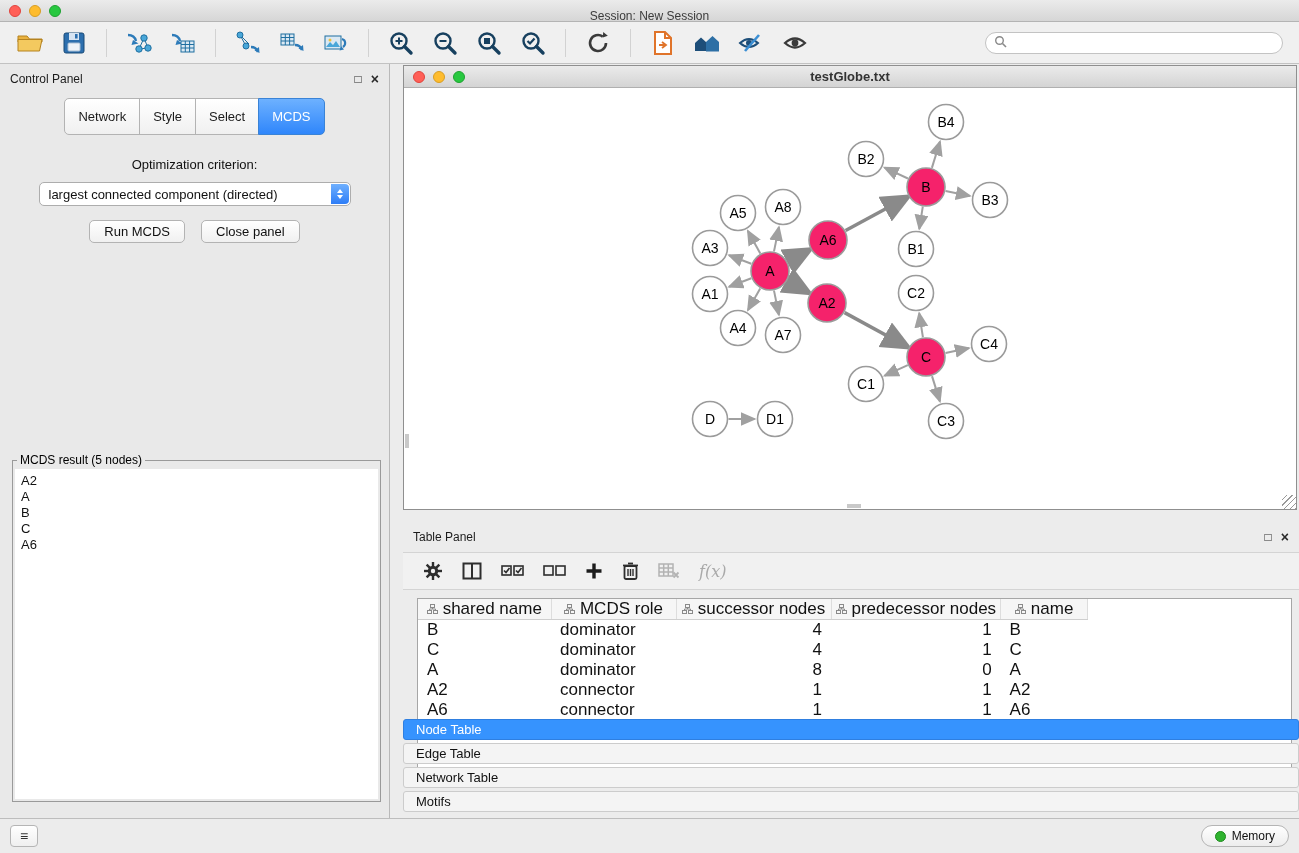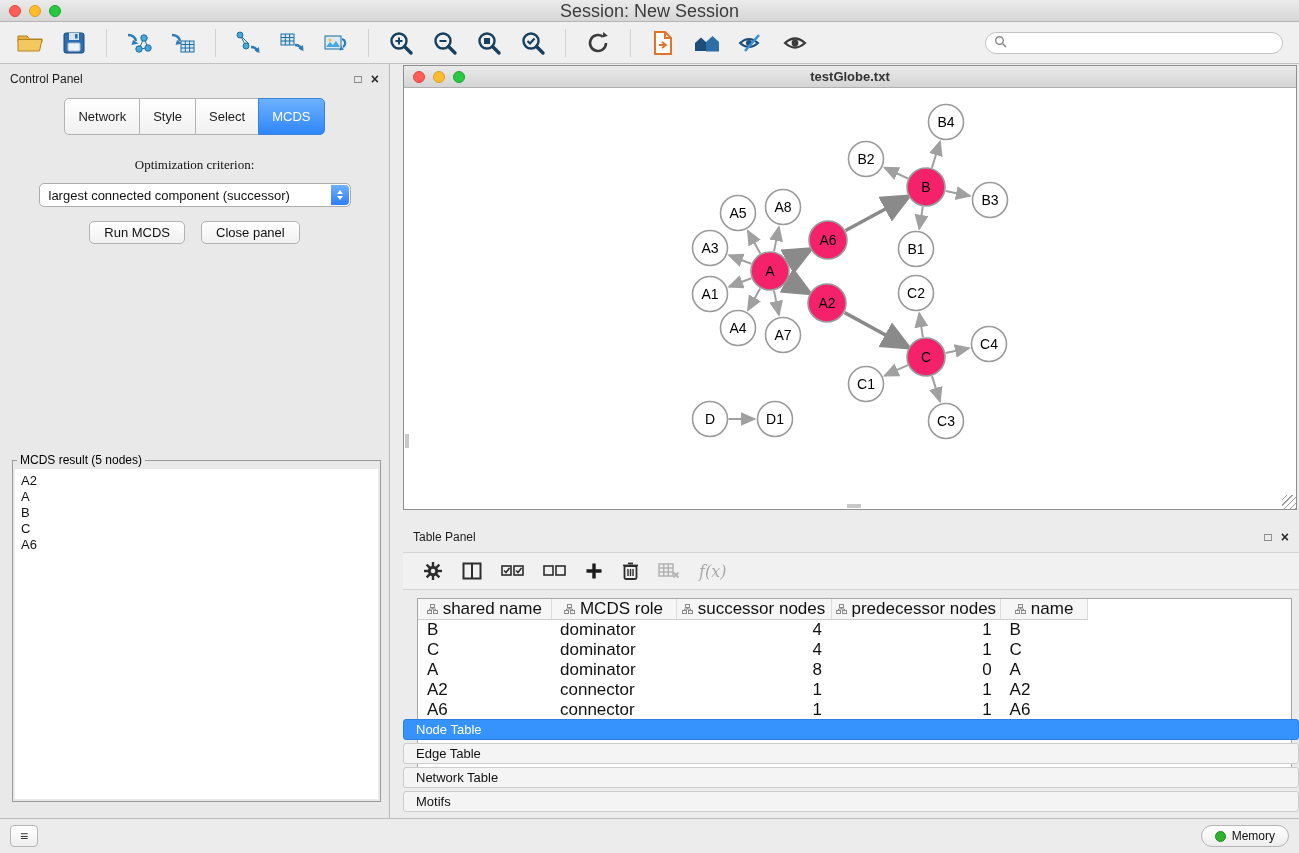--- a/index.html
+++ b/index.html
@@ -7,22 +7,22 @@
   body { font-family:"Liberation Sans", sans-serif; background:#ececec; position:relative; color:#111; }
 
   
   .titlebar { position:absolute; left:0; top:0; width:1299px; height:22px;
     background:linear-gradient(#ebebeb,#d6d6d6); border-bottom:1px solid #b4b4b4; }
   .traffic { position:absolute; left:9px; top:5px; display:flex; gap:8px; }
   .dot { width:12px; height:12px; border-radius:50%; }
   .dot.red { background:#ff5f57; border:1px solid #e0443e; }
   .dot.yellow { background:#febc2e; border:1px solid #d89e24; }
   .dot.green { background:#28c840; border:1px solid #1ea231; }
-  .titlebar .title-text { position:absolute; left:0; right:0; top:1px; text-align:center;
-    font-size:18px; color:#3c3c3c; }
+  .titlebar .title-text { position:absolute; left:0; right:0; top:9px; text-align:center;
+    font-size:12px; color:#3c3c3c; }
 
   
   .toolbar { position:absolute; left:0; top:22px; width:1299px; height:42px; background:#f0f0f0;
     border-bottom:1px solid #c2c2c2; display:flex; align-items:center; padding:0 14px; gap:12px; }
   .tb-icon { width:32px; height:32px; display:flex; align-items:center; justify-content:center; }
   .tb-sep { width:1px; height:28px; background:#d2d2d2; margin:0 4px; }
   .searchbox { margin-left:auto; margin-right:2px; width:298px; height:22px; background:#fff;
     border:1px solid #c3c3c3; border-radius:12px; display:flex; align-items:center; padding:0 8px; gap:5px; }
   .searchbox input { border:none; outline:none; flex:1; font-size:12px; background:transparent;
     font-family:"Liberation Sans",sans-serif; }
@@ -35,21 +35,21 @@
   .win-btn { cursor:default; line-height:12px; }
   .win-btn.close { font-weight:bold; font-size:14px; }
 
   .seg-tabs { display:flex; justify-content:center; margin-top:8px; }
   .seg { border:1px solid #b3b3b3; background:linear-gradient(#ffffff,#f0f0f0); padding:10px 13px;
     font-size:13px; margin-left:-1px; color:#1c1c1c; }
   .seg:first-child { border-radius:5px 0 0 5px; margin-left:0; }
   .seg:last-child { border-radius:0 5px 5px 0; }
   .seg.active { background:linear-gradient(#6db1ff,#2f86fb); color:#fff; border-color:#3a83d6; }
 
-  .opt-label { text-align:center; margin-top:22px; font-size:13px;font-family:Liberation Serif, serif; }
+  .opt-label { text-align:center; margin-top:22px; font-size:13px; }
   .combo { position:relative; margin:10px auto 0; width:312px; height:24px; background:#fff;
     border:1px solid #adadad; border-radius:5px; display:flex; align-items:center;
     padding:0 24px 0 9px; font-size:13px; white-space:nowrap; }
   .combo-btn { position:absolute; right:1px; top:1px; bottom:1px; width:18px;
     background:linear-gradient(#6fb0fe,#2d7df7); border-radius:0 4px 4px 0;
     display:flex; flex-direction:column; align-items:center; justify-content:center; }
   .chev { width:0; height:0; border-left:3.5px solid transparent; border-right:3.5px solid transparent; }
   .chev.up { border-bottom:4.5px solid #fff; margin-bottom:2.5px; }
   .chev.down { border-top:4.5px solid #fff; }
 
@@ -270,21 +270,21 @@
     </span>
   </div>
   <div class="seg-tabs" id="cp-tabs">
       <div class="seg">Network</div>
       <div class="seg">Style</div>
       <div class="seg">Select</div>
       <div class="seg active">MCDS</div>
     </div>
   <div class="opt-label">Optimization criterion:</div>
   <div class="combo">
-    <span>largest connected component (successor)</span>
+    <span>largest connected component (directed)</span>
     <span class="combo-btn">
       <i class="chev up"></i>
         <i class="chev down"></i>
     </span>
   </div>
   <div class="btn-row">
     <button class="btn">Run MCDS</button>
     <button class="btn">Close panel</button>
   </div>
   <fieldset class="result-fieldset">

